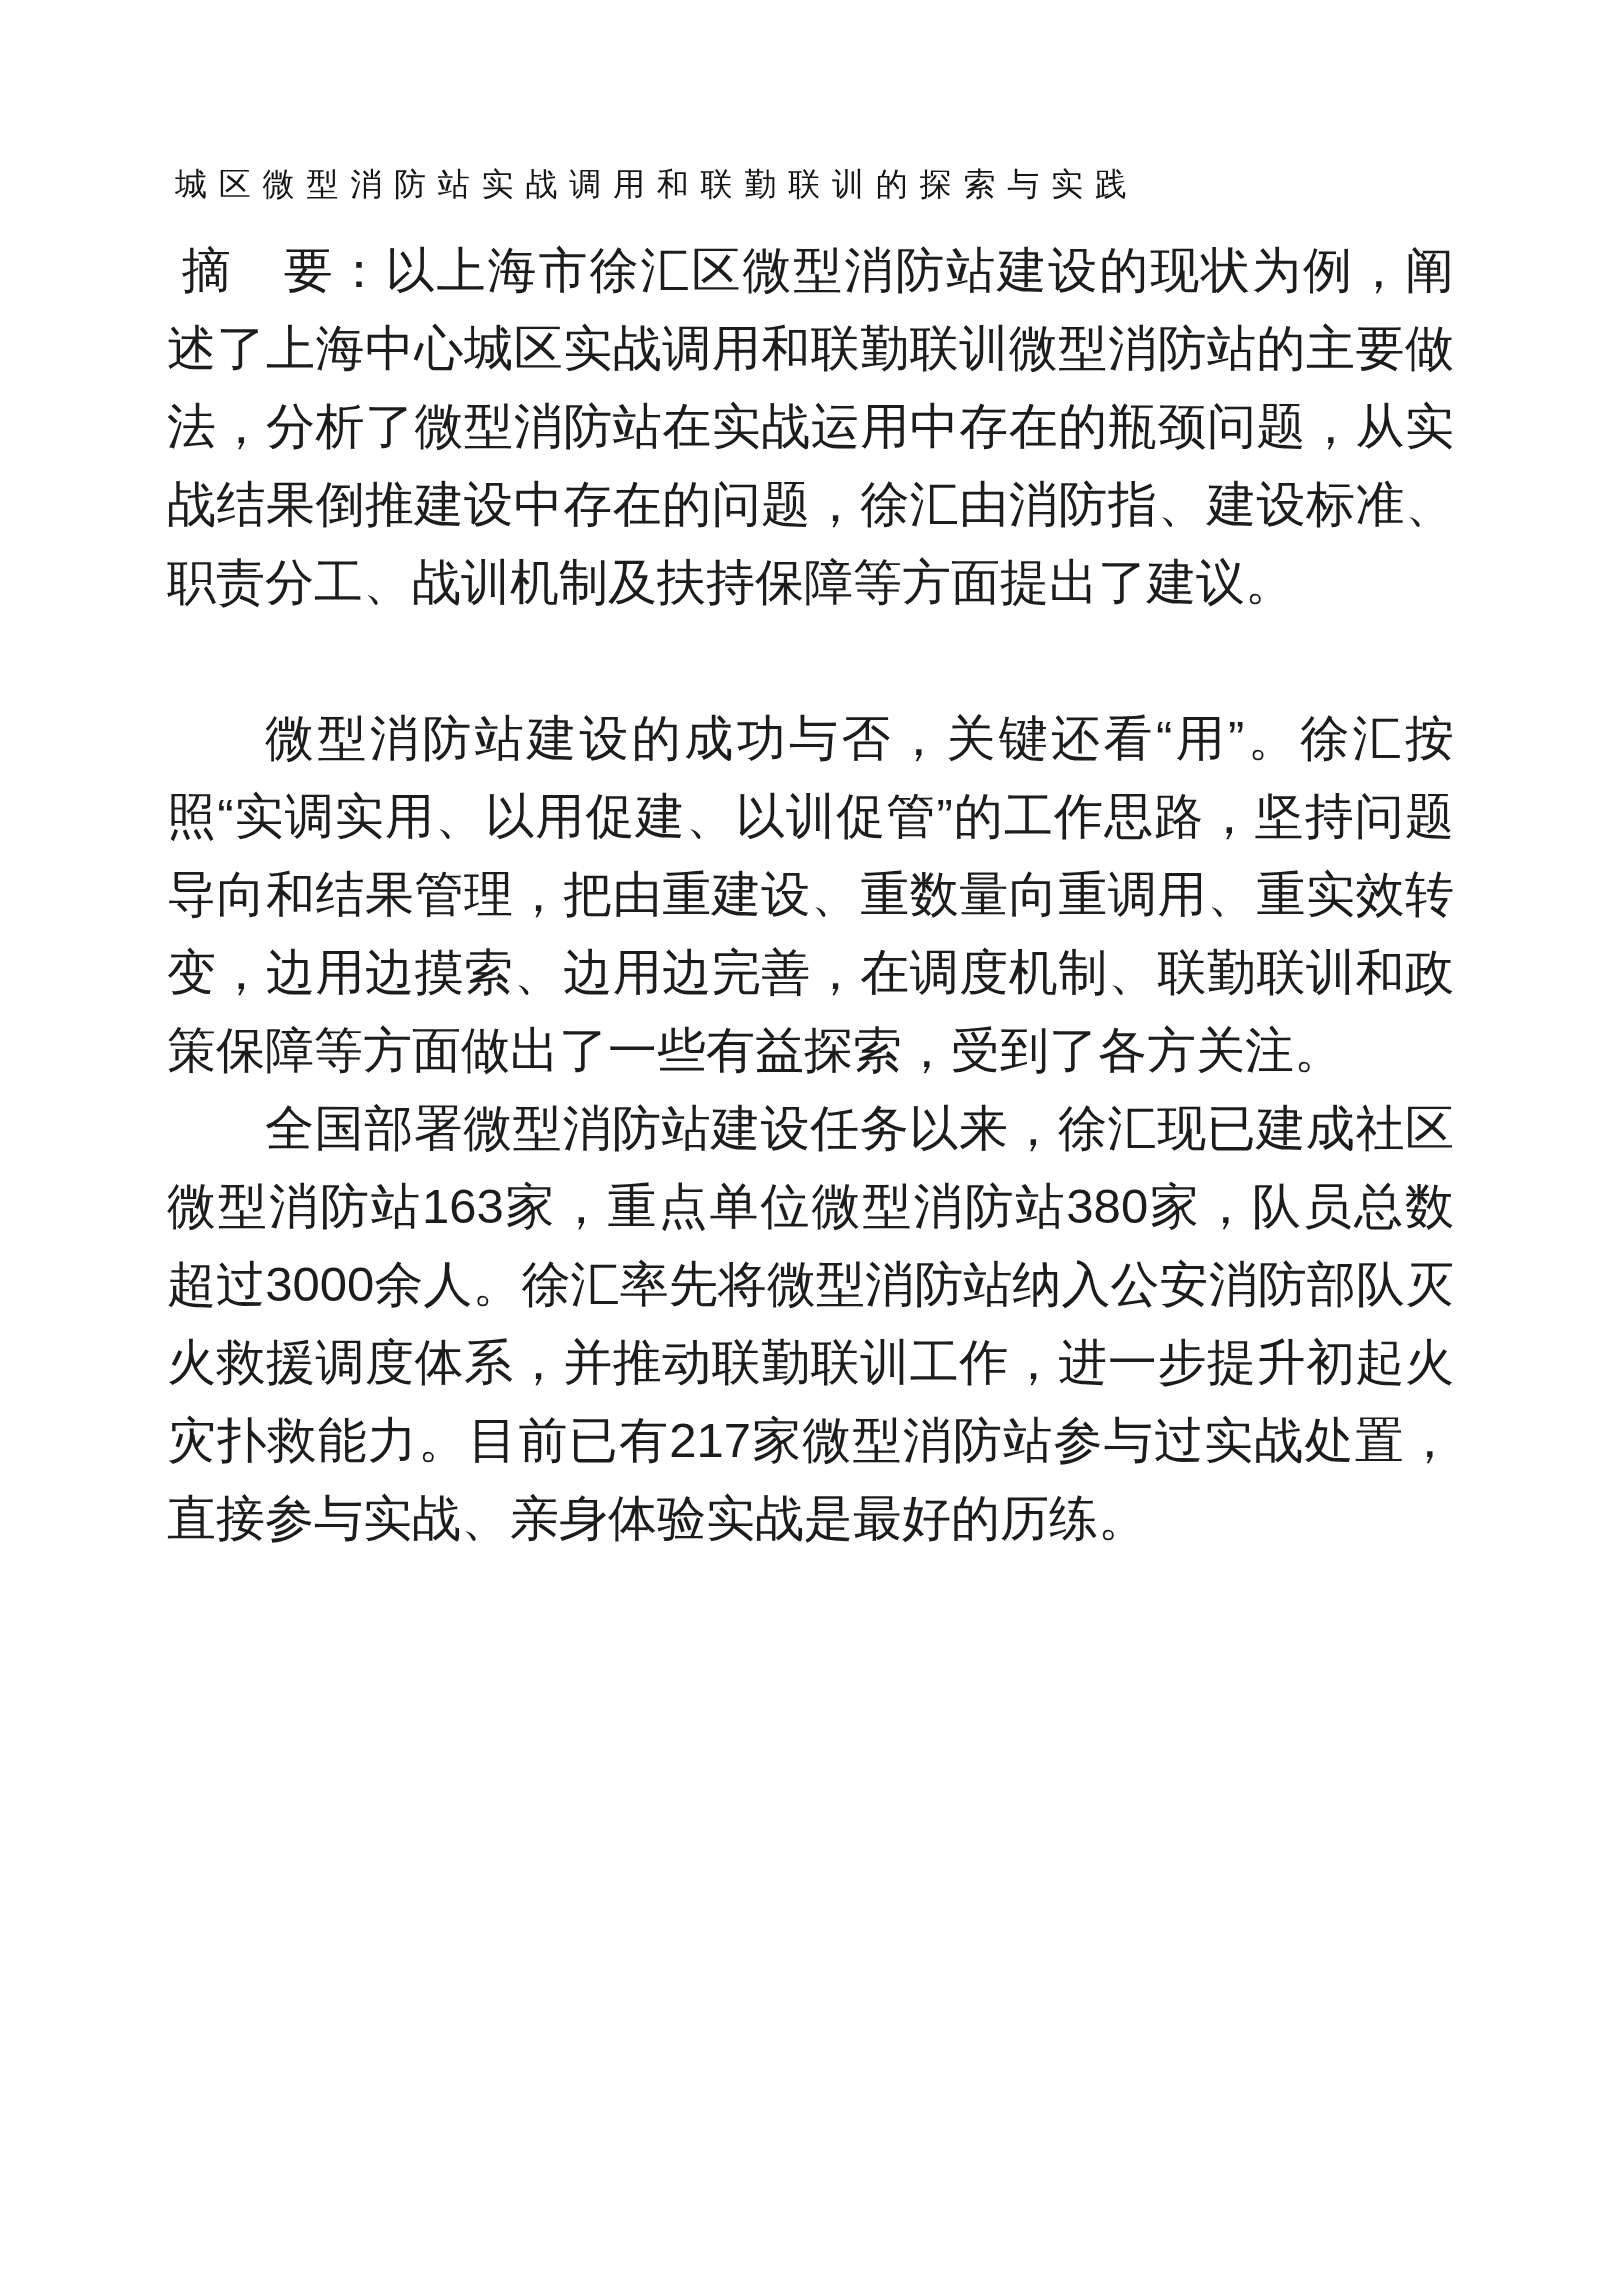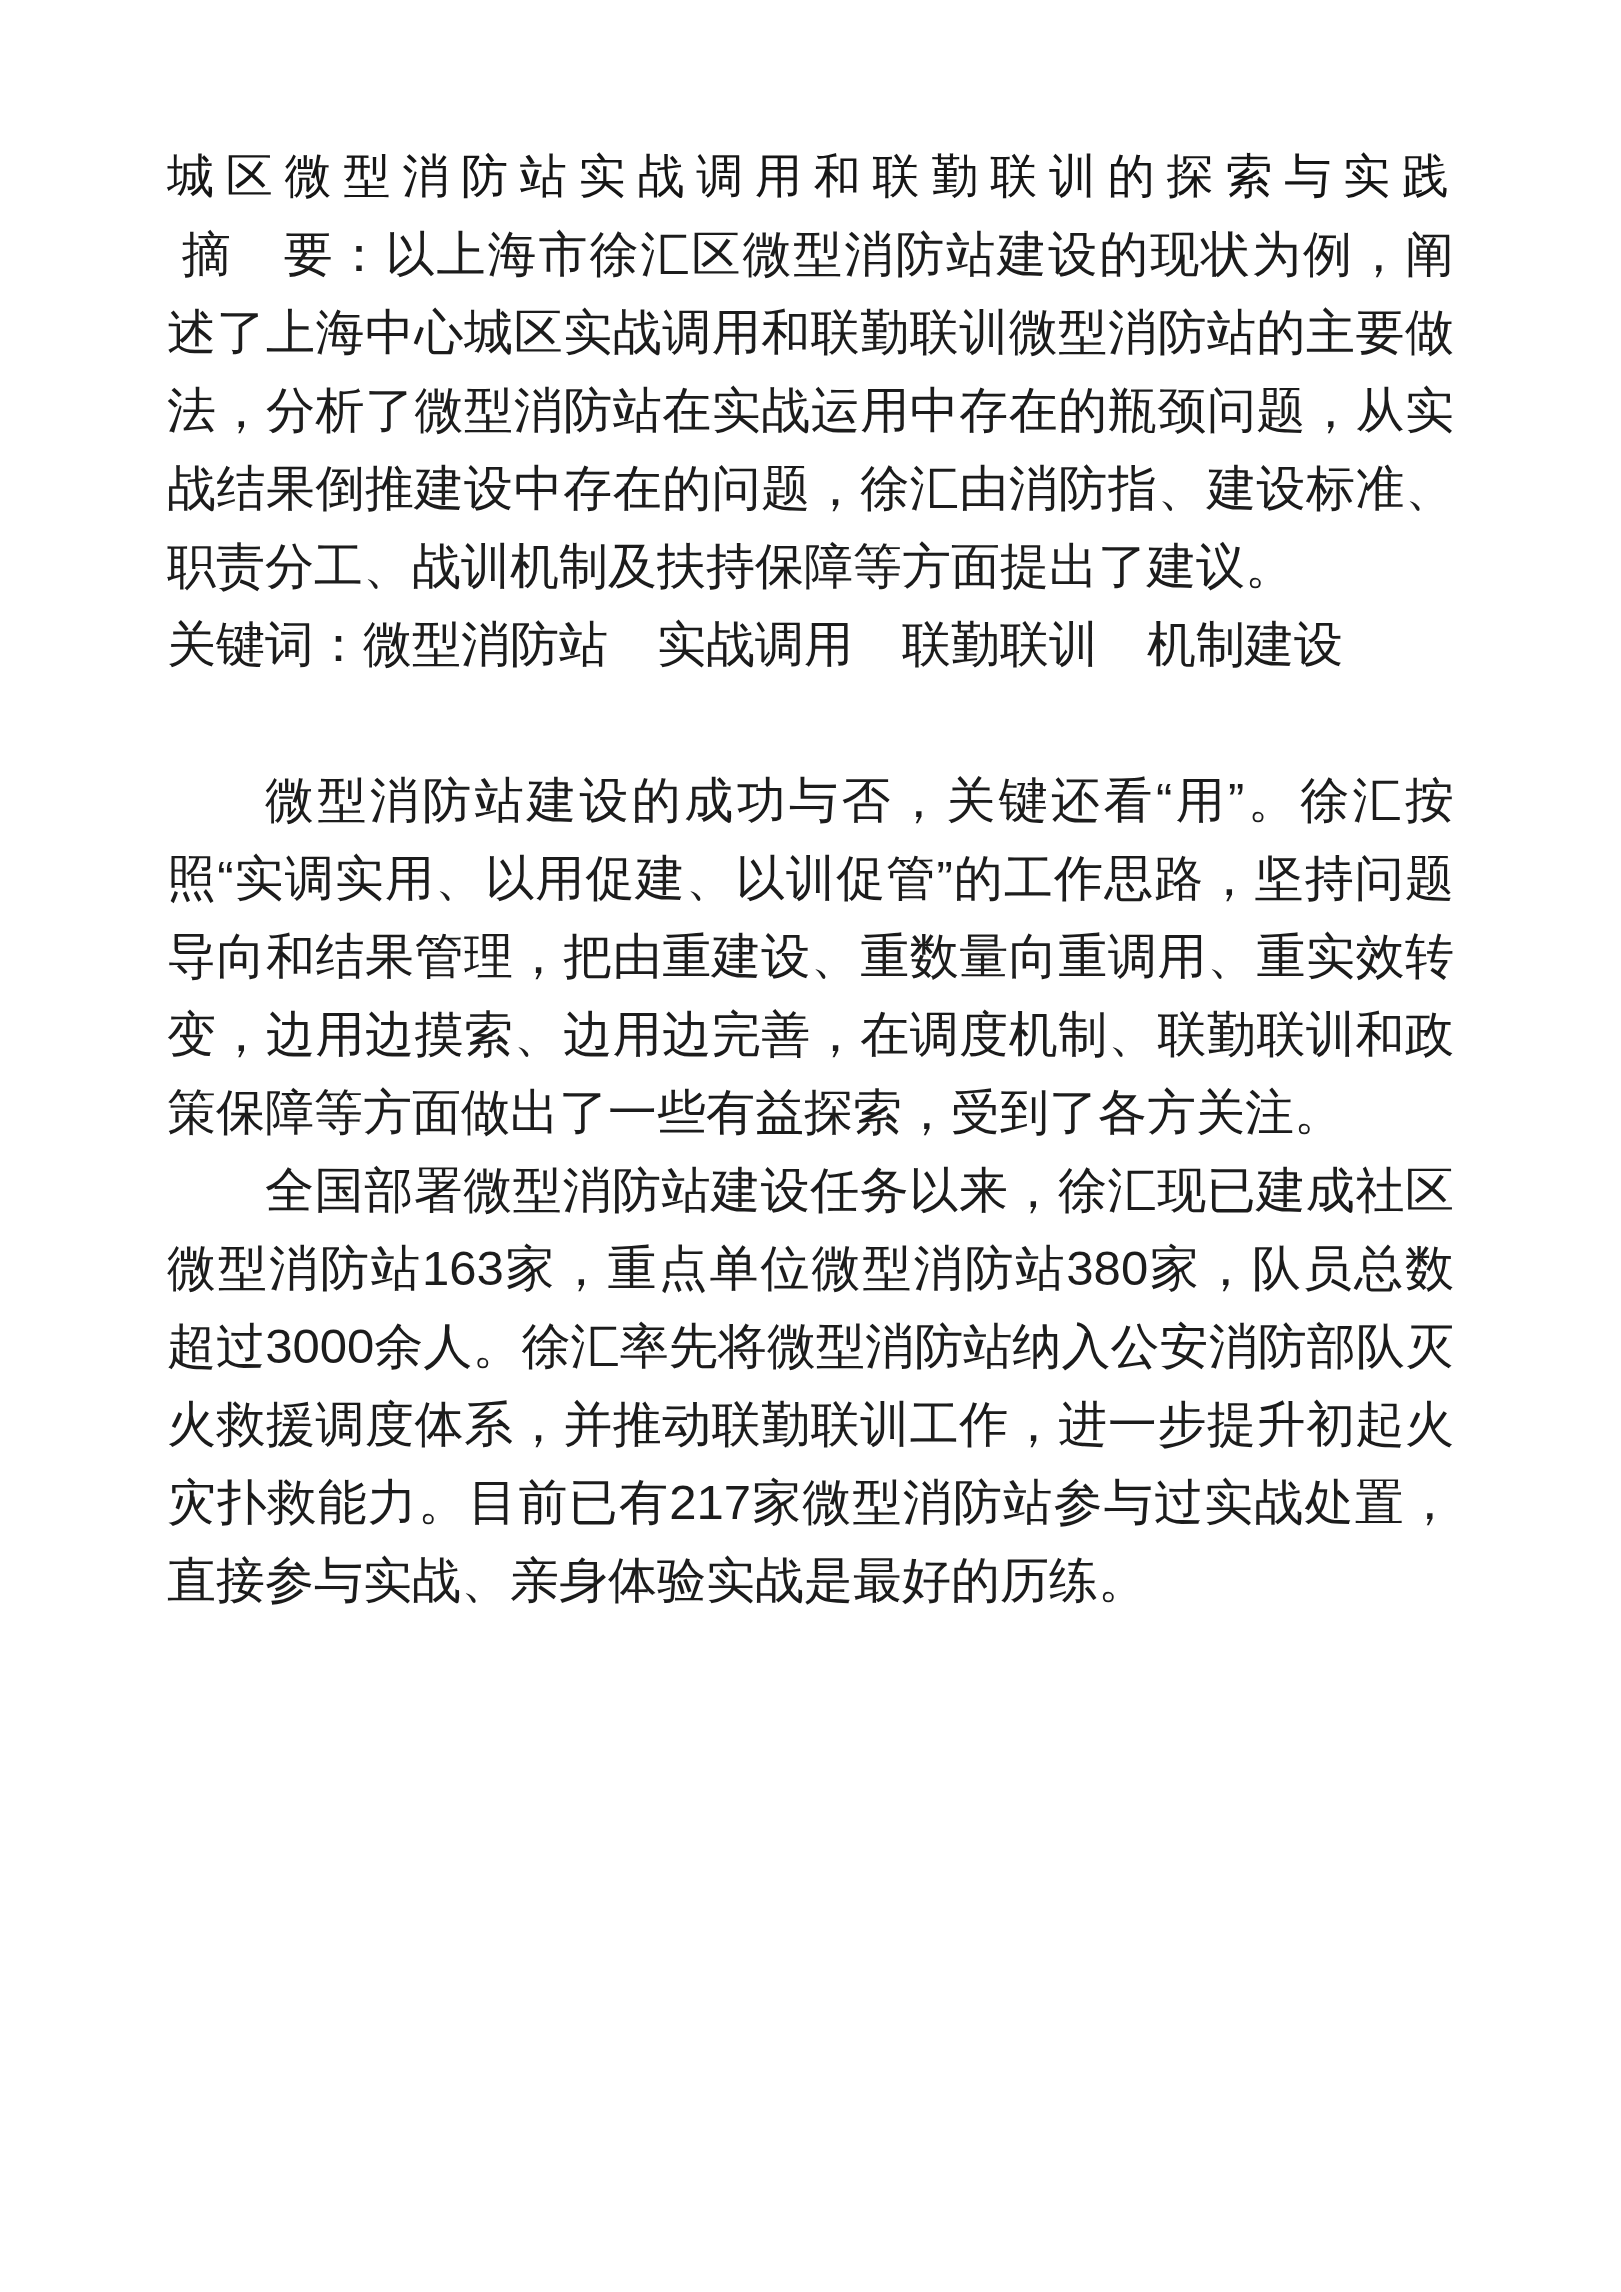--- a/index.html
+++ b/index.html
@@ -15,22 +15,22 @@
     overflow: hidden;
   }
   .page {
     box-sizing: border-box;
     width: 1621px;
     height: 2293px;
     padding: 137px 167px 0 167px;
     background: #ffffff;
   }
   .title {
-    margin: 0;
-    font-size: 47px;
+    margin: 8px;
+    font-size: 32px;
     font-weight: 400;
     line-height: 78px;
     letter-spacing: 11.8px;
     white-space: nowrap;
     color: #161616;
   }
   .para {
     margin: 0;
     font-size: 49px;
     line-height: 78px;
@@ -57,21 +57,20 @@
 </style>
 </head>
 <body>
 
 <div class="page">
 
   <h1 class="title">城区微型消防站实战调用和联勤联训的探索与实践</h1>
 
   <p class="para abstract"><span>摘　要：</span><span>以上海市徐汇区微型消防站建设的现状为例，阐述了上海中心城区实战调用和联勤联训微型消防站的主要做法，分析了微型消防站在实战运用中存在的瓶颈问题，从实战结果倒推建设中存在的问题，徐汇由消防指、建设标准、职责分工、战训机制及扶持保障等方面提出了建议。</span></p>
 
-  <p class="para"><span>关键词：</span><span>微型消防站　实战调用　联勤联训　机制建设</span></p>
 
   <div class="blank-line"></div>
 
   <p class="para indent">微型消防站建设的成功与否，关键还看“用”。徐汇按照“实调实用、以用促建、以训促管”的工作思路，坚持问题导向和结果管理，把由重建设、重数量向重调用、重实效转变，边用边摸索、边用边完善，在调度机制、联勤联训和政策保障等方面做出了一些有益探索，受到了各方关注。</p>
 
 
   <p class="para indent">全国部署微型消防站建设任务以来，徐汇现已建成社区微型消防站163家，重点单位微型消防站380家，队员总数超过3000余人。徐汇率先将微型消防站纳入公安消防部队灭火救援调度体系，并推动联勤联训工作，进一步提升初起火灾扑救能力。目前已有217家微型消防站参与过实战处置，直接参与实战、亲身体验实战是最好的历练。</p>
 
 
 </div>

